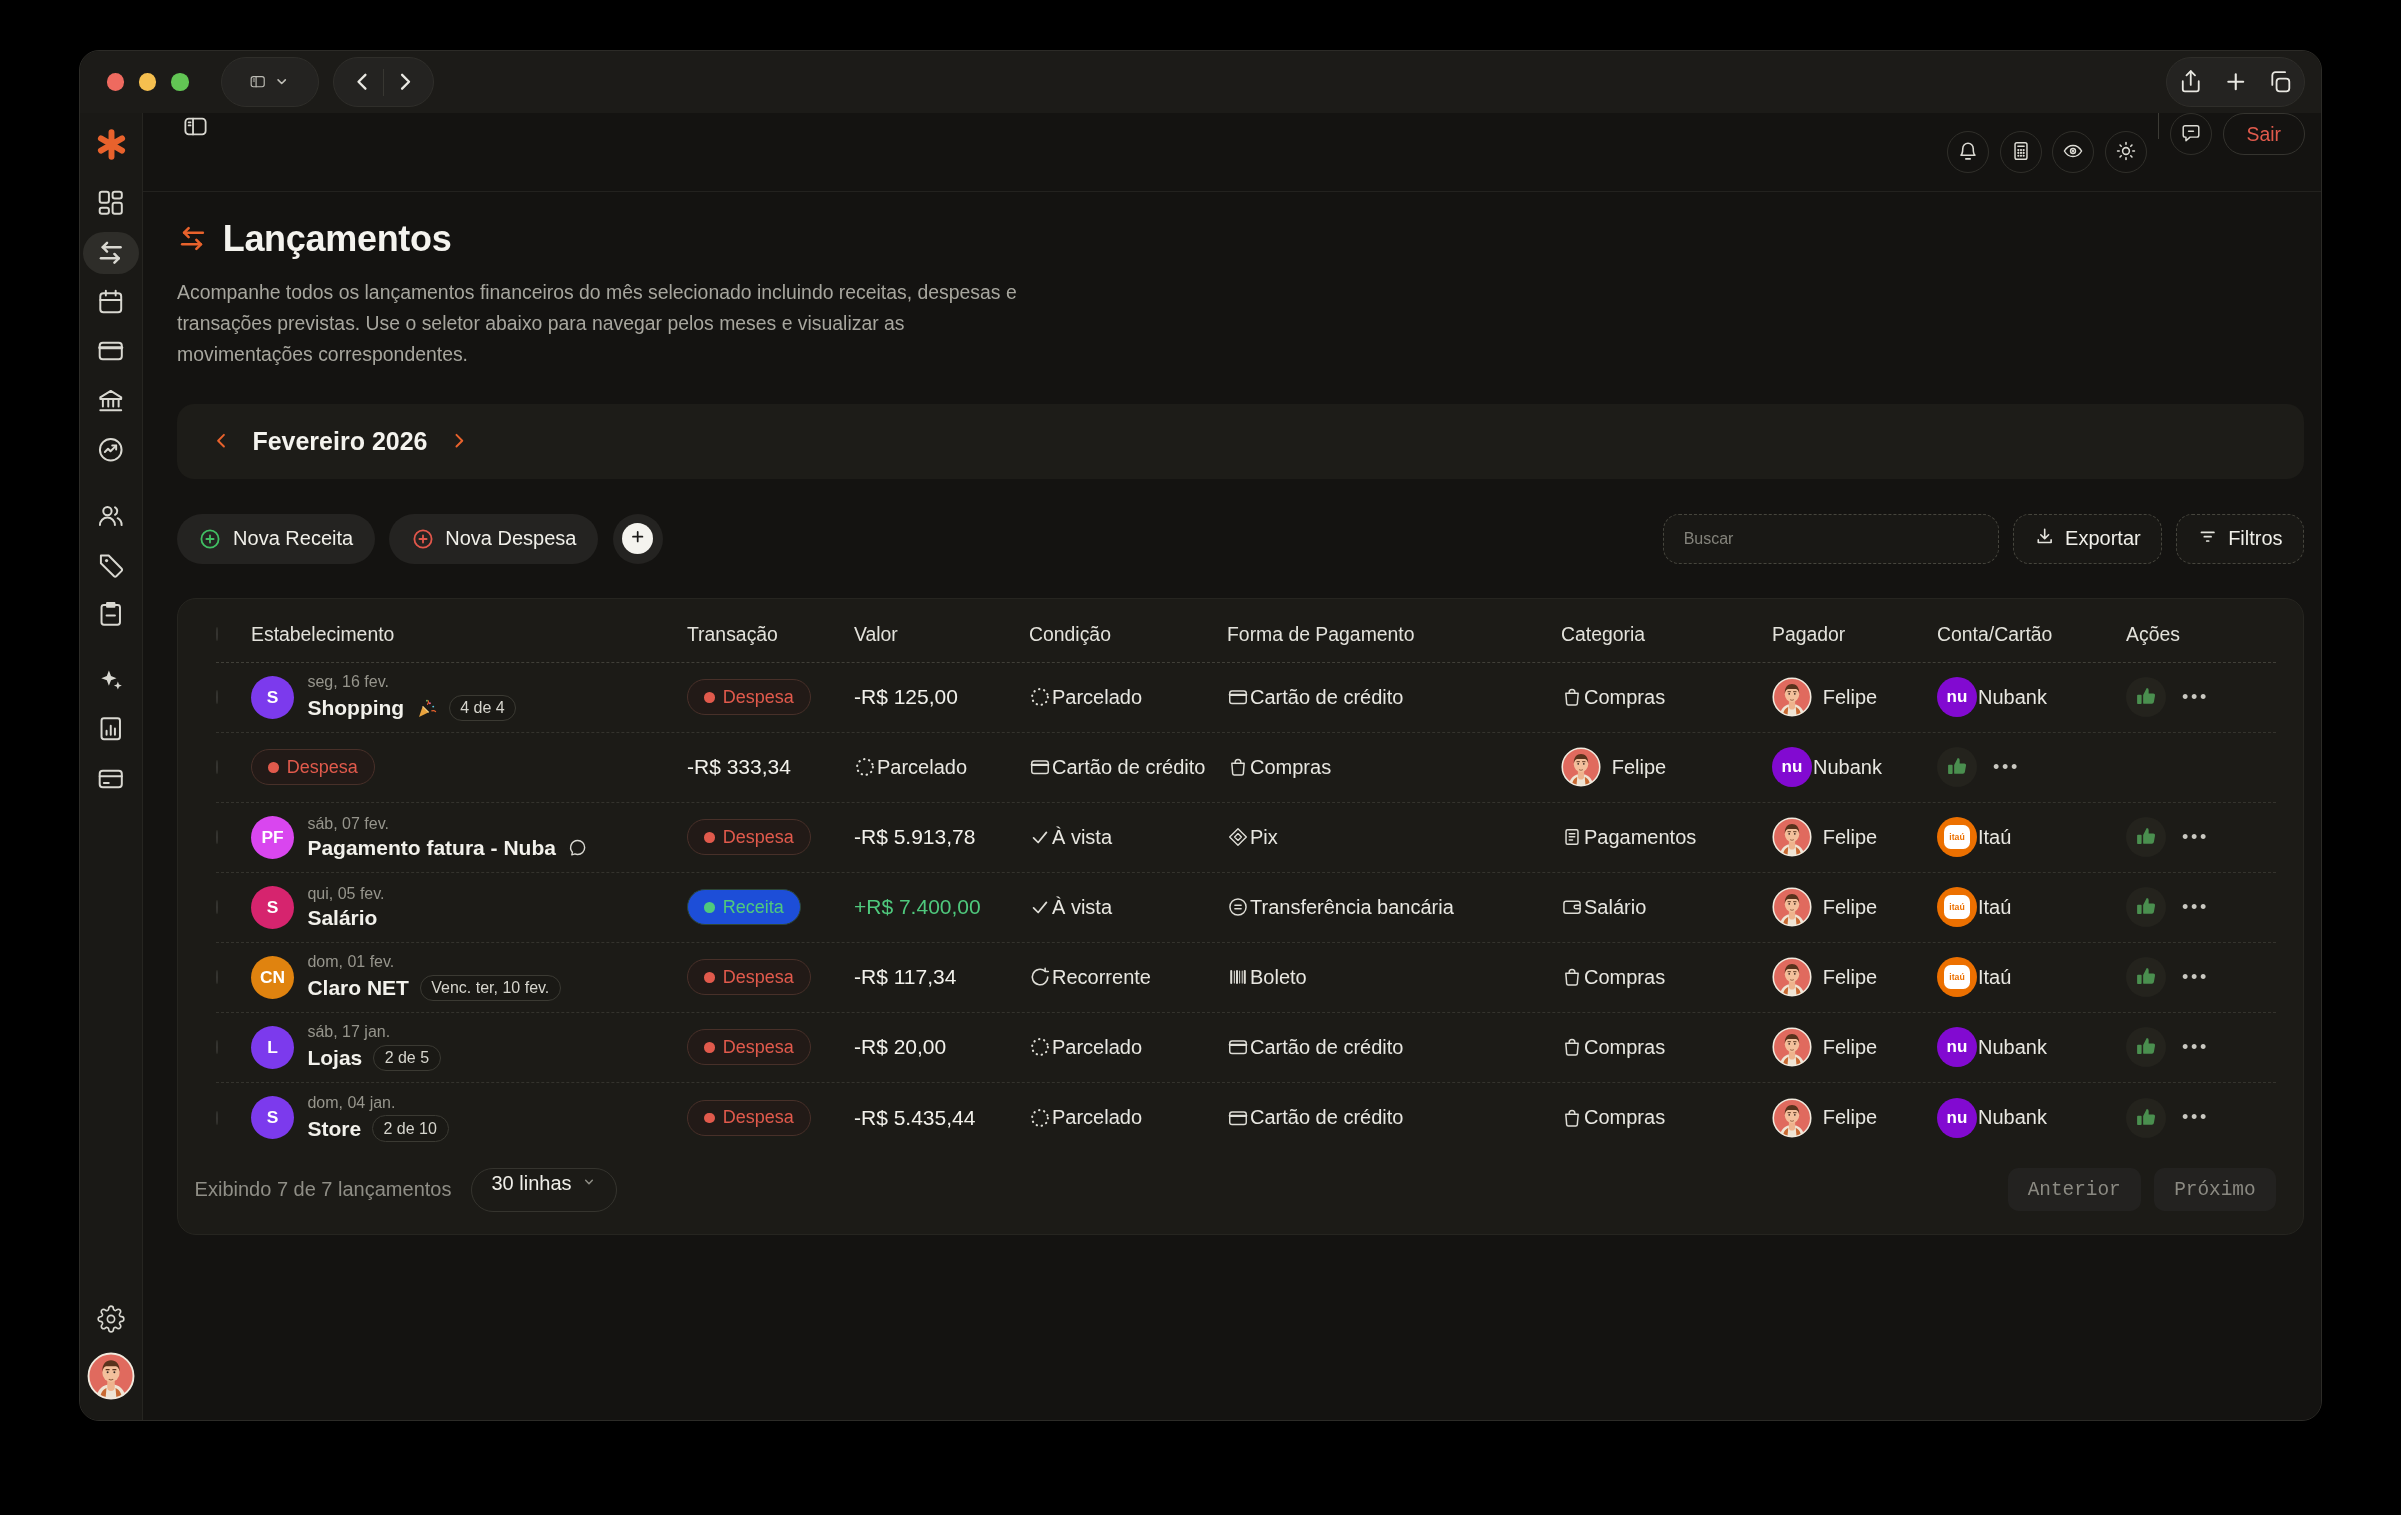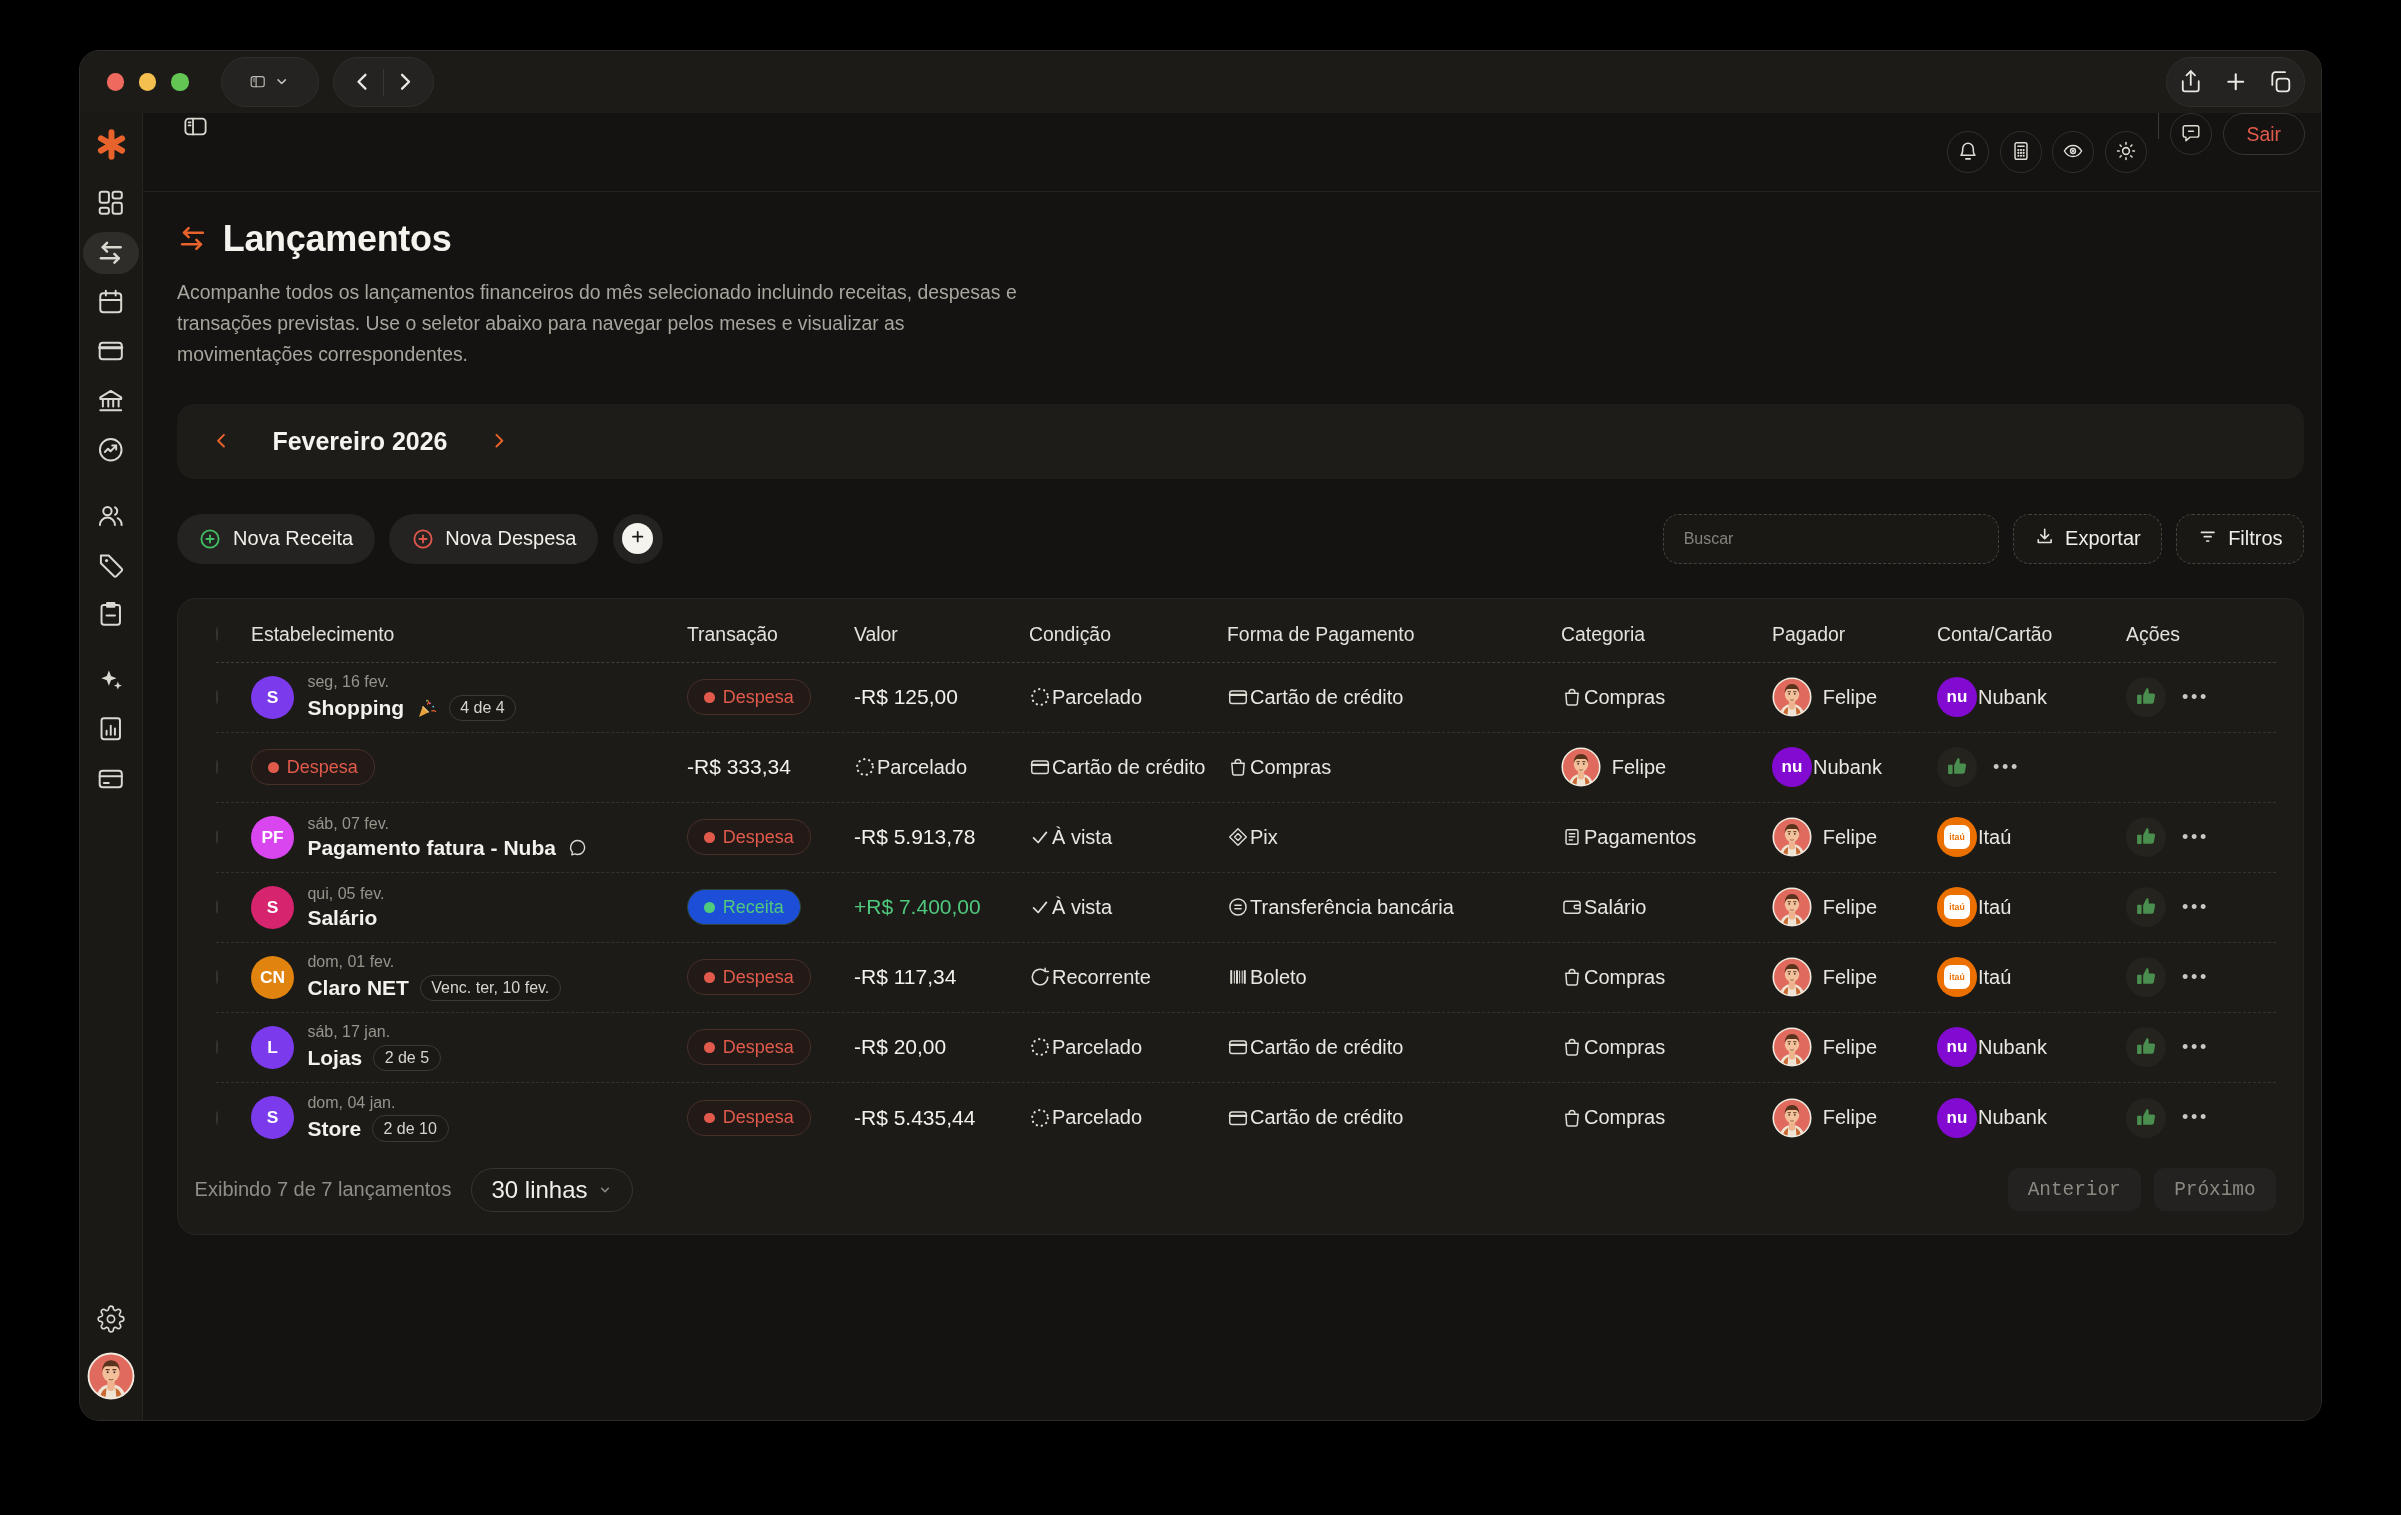--- a/index.html
+++ b/index.html
@@ -68,21 +68,21 @@
   .page-title-row { margin-top:25.5px; display:flex; align-items:center; gap:14.7px; }
   .title-icon { color:#e8622c; display:flex; }
   .title-icon svg { width:31px; height:31px; }
   .page-title { font-size:36px; font-weight:bold; color:#f4f3ee; letter-spacing:-0.3px; }
   .page-desc { margin-top:17.4px; max-width:858px; font-size:19.4px; line-height:31px; color:#a7a69e; }
 
   .month-bar { margin-top:34px; height:75px; background:#1d1c18; border-radius:17.4px;
                display:flex; align-items:center; padding:0 34px; }
   .month-chevron { color:#e8622c; display:flex; }
   .month-chevron svg { width:21.4px; height:21.4px; }
-  .month-label { font-size:25px; font-weight:bold; color:#f4f3ee; margin:0 40px; }
+  .month-label { font-size:25px; font-weight:bold; color:#f4f3ee; margin:0 20px; }
 
   .toolbar { margin-top:35px; display:flex; align-items:center; gap:14.7px; }
   .btn { height:50px; border-radius:25px; background:#242321; display:flex; align-items:center;
          gap:10.7px; padding:0 21.4px; font-size:20px; color:#f0efe9; }
   .btn .ci { display:flex; } .btn .ci svg { width:24px; height:24px; }
   .ci-green { color:#41bf63; } .ci-red { color:#e2574b; }
   .btn-round { width:50px; padding:0; justify-content:center; }
   .btn-round .plus-ball { width:31px; height:31px; border-radius:50%; background:#f4f3ee;
                           display:flex; align-items:center; justify-content:center; color:#1a1917; }
   .plus-ball svg { width:17.4px; height:17.4px; }
@@ -141,22 +141,22 @@
         font-size:8.7px; font-weight:bold; }
   .actions { display:flex; align-items:center; gap:16px; }
   .thumb-wrap { width:40px; height:40px; border-radius:50%; background:#24231d;
                 display:flex; align-items:center; justify-content:center; color:#4a8f4f; }
   .thumb-wrap svg { width:22px; height:22px; }
   .dots { font-size:18px; color:#c9c8c1; letter-spacing:2.7px; }
 
   .tfoot { height:70px; display:flex; align-items:center; margin-left:-21.4px; padding-top:4px; }
   .foot-summary { font-size:20px; color:#8f8e86; }
   .pagesize-pill { margin-left:20px; height:44px; border:1.3px solid #35342e; border-radius:22px;
-                   display:flex; align-items:center; gap:9.4px; padding:12px 19px;
-                   font-size:24px; color:#f0efe9; }
+                   display:flex; gap:9.4px; padding:3px 19px;
+                   font-size:20px; color:#f0efe9; }
   .pagesize-pill svg { width:16px; height:16px; color:#8f8e86; }
   .foot-spacer { flex:1; }
   .pg-btn { height:43px; border-radius:10.7px; background:#232220; padding:0 20px; display:flex;
             align-items:center; font-size:19.4px; color:#8b8a82; margin-left:13.4px;font-family:Liberation Mono, monospace; }
 </style>
 </head>
 <body>
 
 <div class="screen">
   <div class="window">

